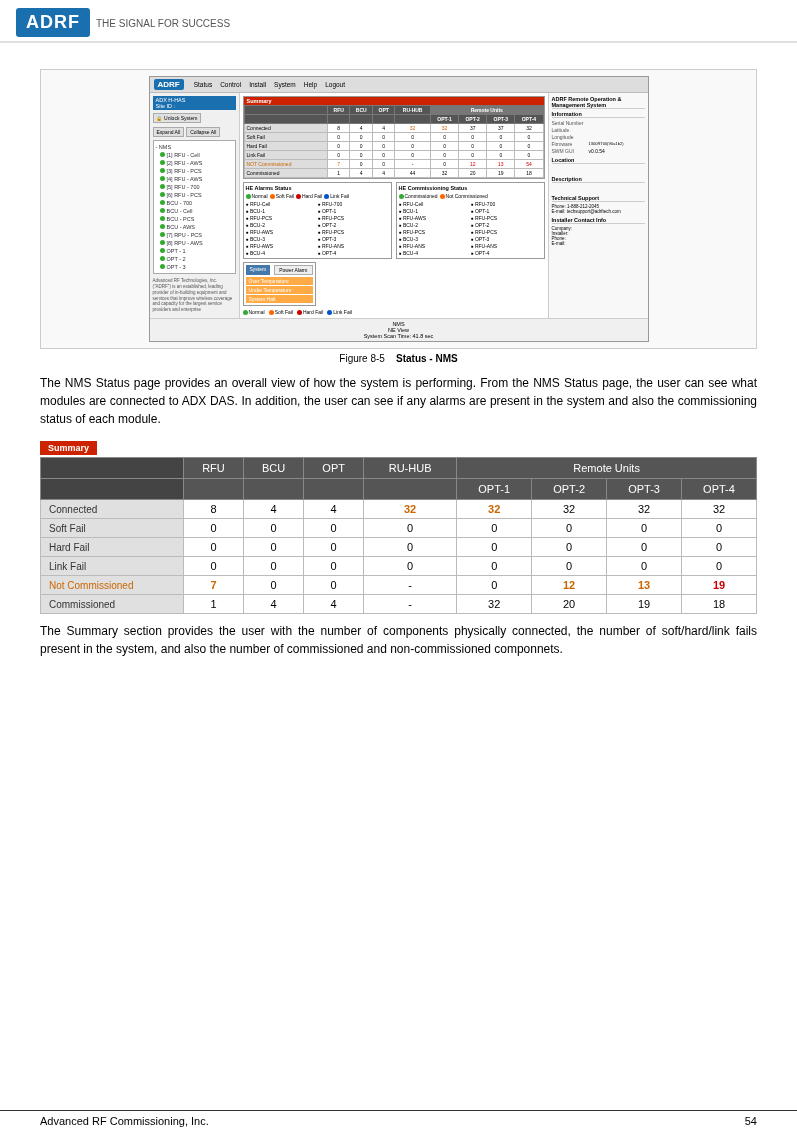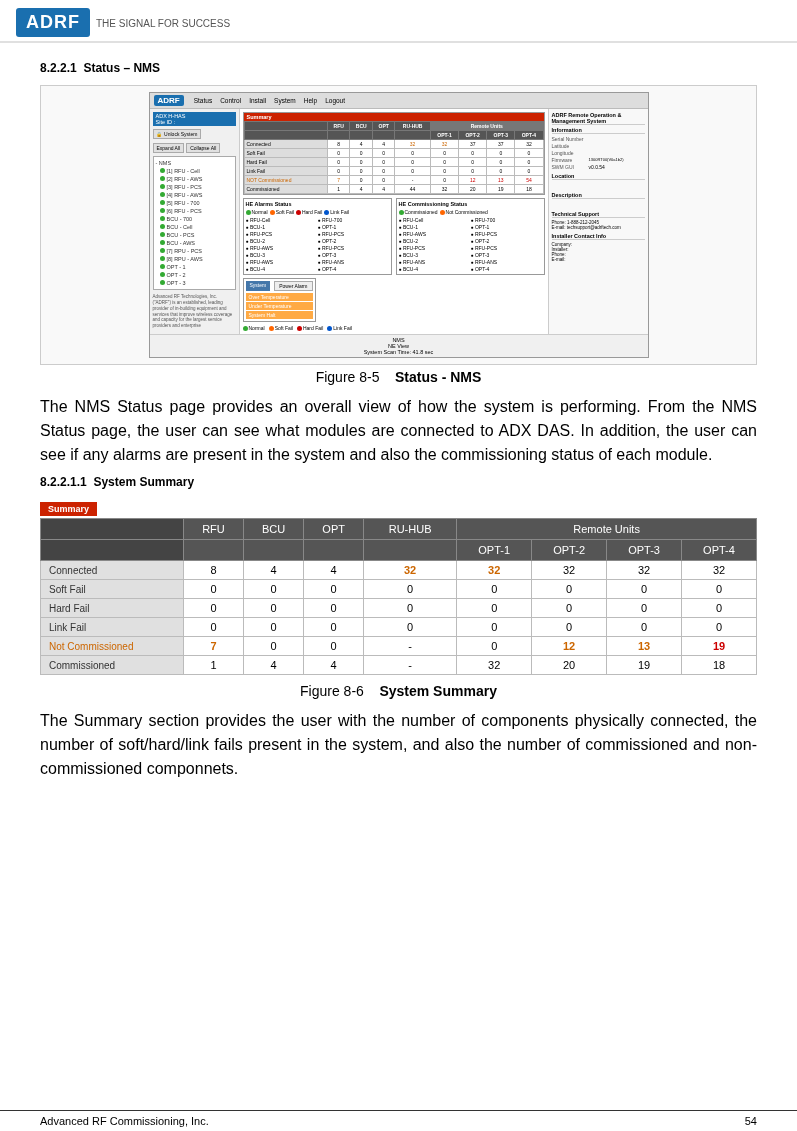--- a/index.html
+++ b/index.html
@@ -59,31 +59,31 @@
       font-size: 12px;
       font-weight: bold;
       margin-bottom: 10px;
       color: #000;
       margin-top: 4px;
     }
 
     
     .figure-caption {
       text-align: center;
-      font-size: 14px;
+      font-size: 10px;
       margin-bottom: 10px;
       color: #000;
     }
     .figure-caption-bold {
       font-weight: bold;
     }
 
     
     .body-text {
-      font-size: 16px;
+      font-size: 12px;
       line-height: 1.5;
       color: #000;
       margin-bottom: 8px;
       text-align: justify;
     }
 
     
     .summary-table-container {
       margin: 12px 0 8px 0;
       width: 100%;
@@ -284,23 +284,20 @@
     <div class="logo-box">
       <span>ADRF</span>
     </div>
     <div class="logo-tagline">THE SIGNAL FOR SUCCESS</div>
   </div>
 </div>
 
 <div class="content">
 
 
-  <div class="section-subtitle">
-    <span>8.2.2.1</span>&nbsp;&nbsp;<span>Status – NMS</span>
-  </div>
 
   <div class="nms-fig-wrap">
     <div class="nms-fig-inner">
 
       <div class="nms-topbar">
         <div class="nms-topbar-logo">ADRF</div>
         <div class="nms-topbar-menu">
           <span>Status</span>
           <span>Control</span>
           <span>Install</span>
@@ -562,23 +559,20 @@
   </div>
 
   <div class="figure-caption">
     <span>Figure 8-5</span>&nbsp;&nbsp;&nbsp;&nbsp;<span class="figure-caption-bold">Status - NMS</span>
   </div>
 
   <div class="body-text">
     <span>The NMS Status page provides an overall view of how the system is performing.  From the NMS Status page, the user can see what modules are connected to ADX DAS.  In addition, the user can see if any alarms are present in the system and also the commissioning status of each module.</span>
   </div>
 
-  <div class="subsection-title">
-    <span>8.2.2.1.1</span>&nbsp;&nbsp;<span>System Summary</span>
-  </div>
 
   <div class="summary-table-container">
     <div style="background:#cc2200;color:#fff;font-size:9px;font-weight:bold;display:inline-block;padding:2px 8px;margin-bottom:2px;">Summary</div>
     <table class="summary-table">
       <thead>
         <tr class="header-row">
           <th style="width:20%;background:#444;"></th>
           <th>RFU</th>
           <th>BCU</th>
           <th>OPT</th>
@@ -661,23 +655,20 @@
           <td>-</td>
           <td>32</td>
           <td>20</td>
           <td>19</td>
           <td>18</td>
         </tr>
       </tbody>
     </table>
   </div>
 
-  <div class="figure-caption">
-    <span>Figure 8-6</span>&nbsp;&nbsp;&nbsp;&nbsp;<span class="figure-caption-bold">System Summary</span>
-  </div>
 
   <div class="body-text">
     <span>The Summary section provides the user with the number of components physically connected, the number of soft/hard/link  fails  present  in  the  system,  and  also  the  number  of  commissioned  and  non-commissioned componnets.</span>
   </div>
 
 </div>
 
 <div class="footer">
   <span>Advanced RF Commissioning, Inc.</span>
   <span>54</span>

